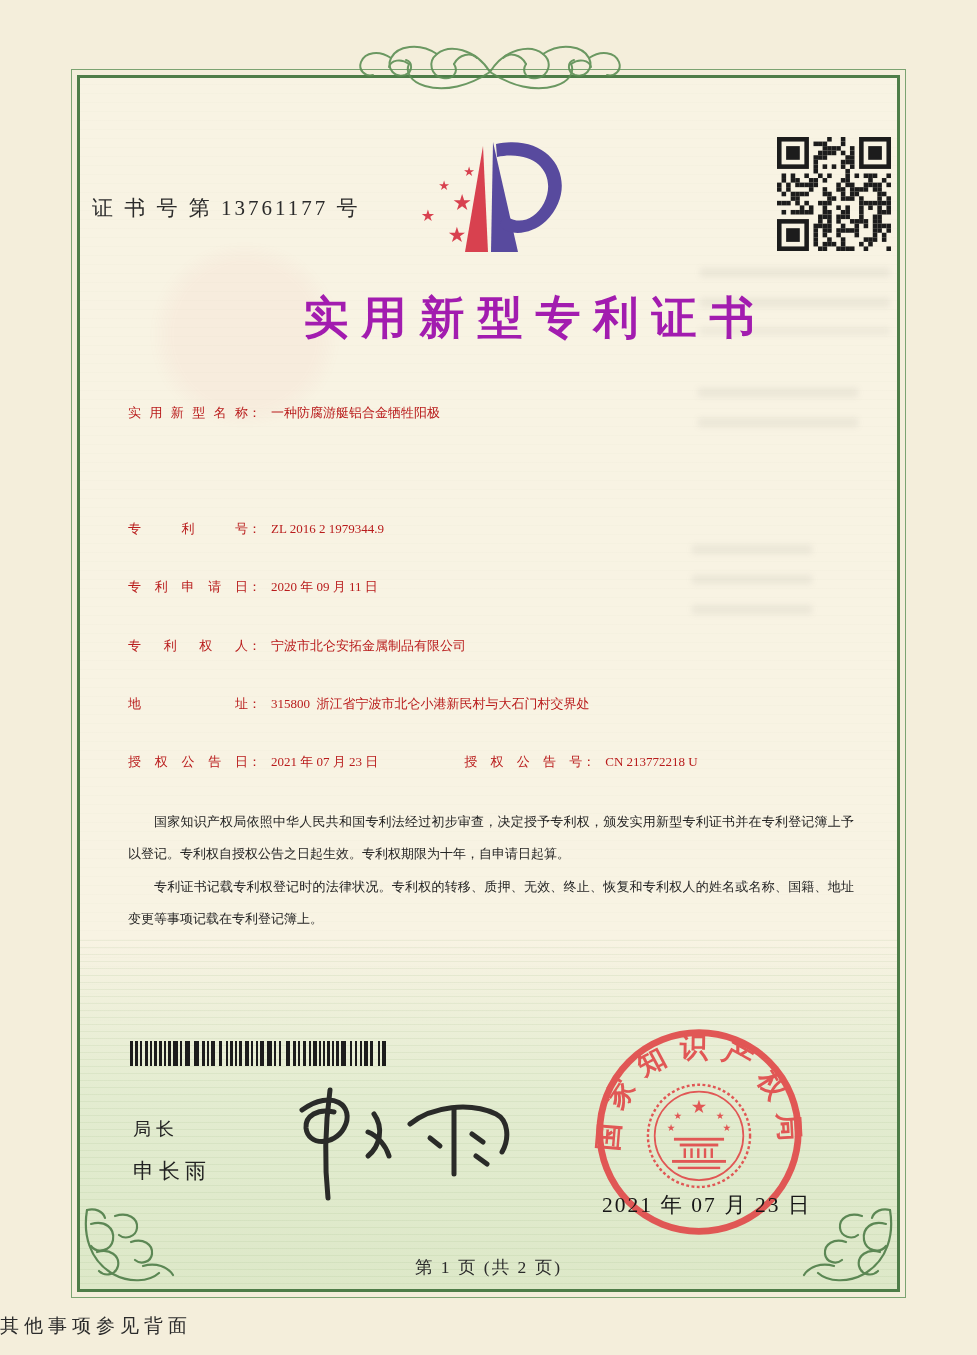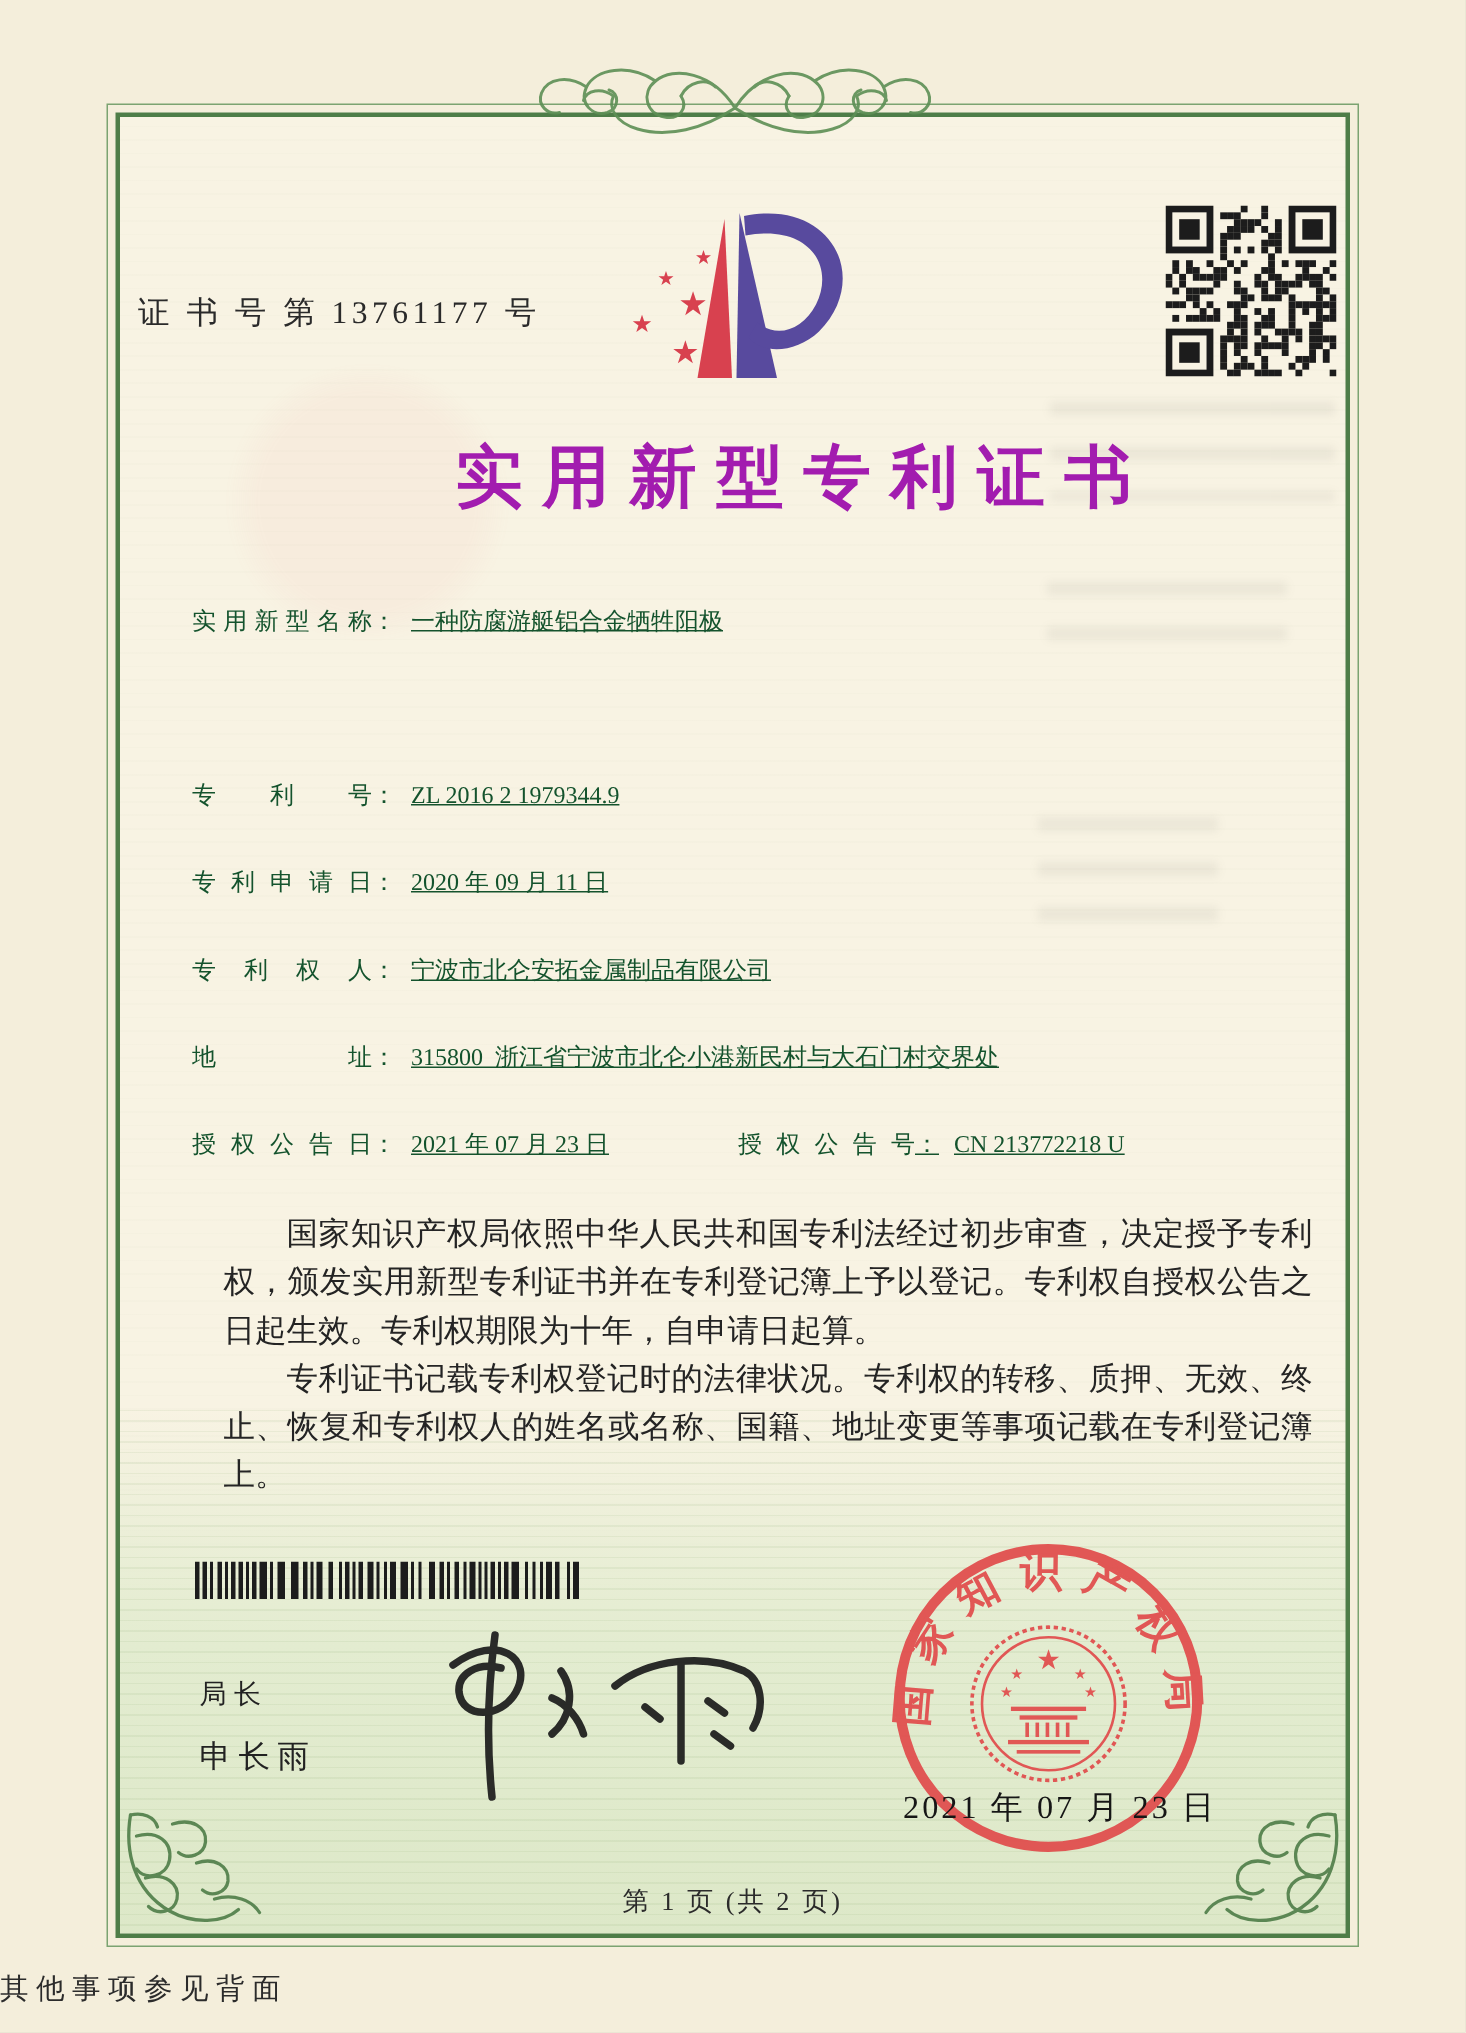--- a/index.html
+++ b/index.html
@@ -28,29 +28,29 @@
   .corner{position:absolute;width:96px;height:84px;}
   .corner-l{left:81px;top:1206px;}
   .corner-r{right:81px;top:1206px;transform:scaleX(-1);}
   
   .cert-no{position:absolute;left:92px;top:146px;font-size:21px;letter-spacing:3px;color:#2a2a2a;margin-top:48px;}
   .logo{position:absolute;left:405px;top:124px;width:175px;height:135px;}
   .qr{position:absolute;left:777px;top:137px;width:114px;height:114px;}
   .title{position:absolute;left:0;top:288px;width:100%;margin:0;text-align:center;
     font-size:45px;font-weight:bold;letter-spacing:13px;color:#a21caf;padding-left:47px;}
   
-  .frow{position:absolute;left:128px;font-size:16px;color:#14532d;white-space:nowrap;text-decoration:underline;}
+  .frow{position:absolute;left:128px;font-size:13px;color:#b91c1c;white-space:nowrap;}
   .field-label{display:inline-block;width:120px;text-align:justify;text-align-last:justify;vertical-align:top;}
   .field-colon{display:inline-block;}
   .field-value{margin-left:10px;white-space:pre-wrap;}
   .grant-right{margin-left:86px;}
   .grant-right .field-label2{display:inline-block;width:118px;text-align:justify;text-align-last:justify;}
   
-  .paras{position:absolute;left:128px;top:806px;width:726px;font-size:21px;line-height:32.3px;
-    color:#242424;text-align:justify;margin-left:21px;}
+  .paras{position:absolute;left:128px;top:806px;width:726px;font-size:13px;line-height:32.3px;
+    color:#242424;text-align:justify;}
   .paras p{margin:0;text-indent:2em;}
   
   .barcode{position:absolute;left:130px;top:1041px;width:262px;height:25px;}
   .official-title{position:absolute;left:133px;top:1117px;font-size:18px;letter-spacing:5px;color:#222;}
   .official-name{position:absolute;left:133px;top:1157px;font-size:21px;letter-spacing:5px;color:#222;text-align:center;}
   .signature{position:absolute;left:268px;top:1076px;width:252px;height:132px;}
   .seal{position:absolute;left:593px;top:1026px;width:212px;height:212px;opacity:.92;}
   .seal-date{position:absolute;left:602px;top:1190px;font-size:21.5px;letter-spacing:2px;color:#161616;z-index:5;}
   .footer-page{position:absolute;left:0;top:1255px;width:100%;text-align:center;
     font-size:17.5px;letter-spacing:2px;color:#2b2b2b;}

